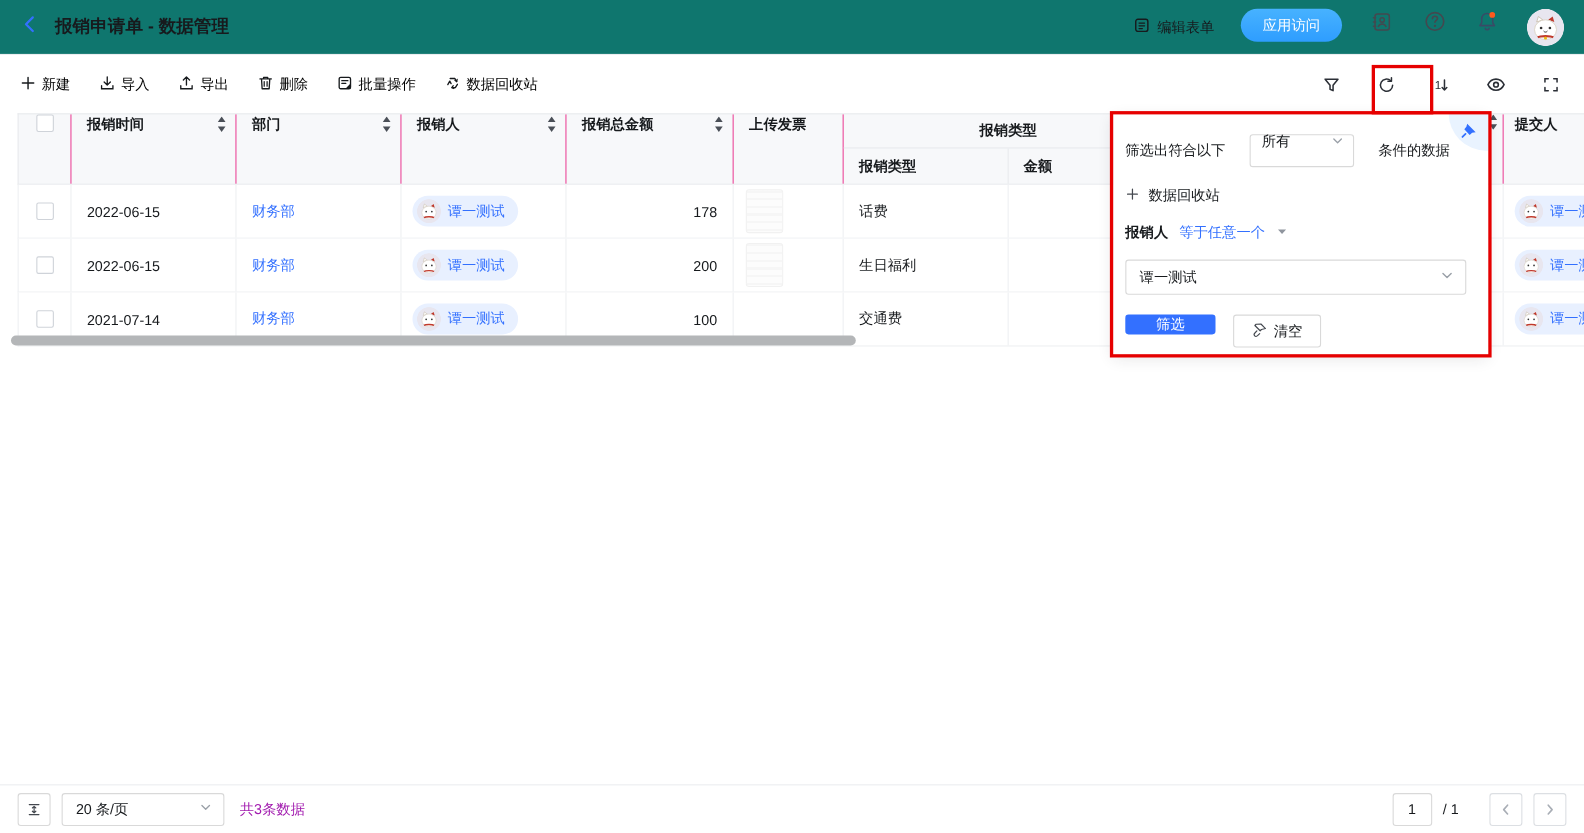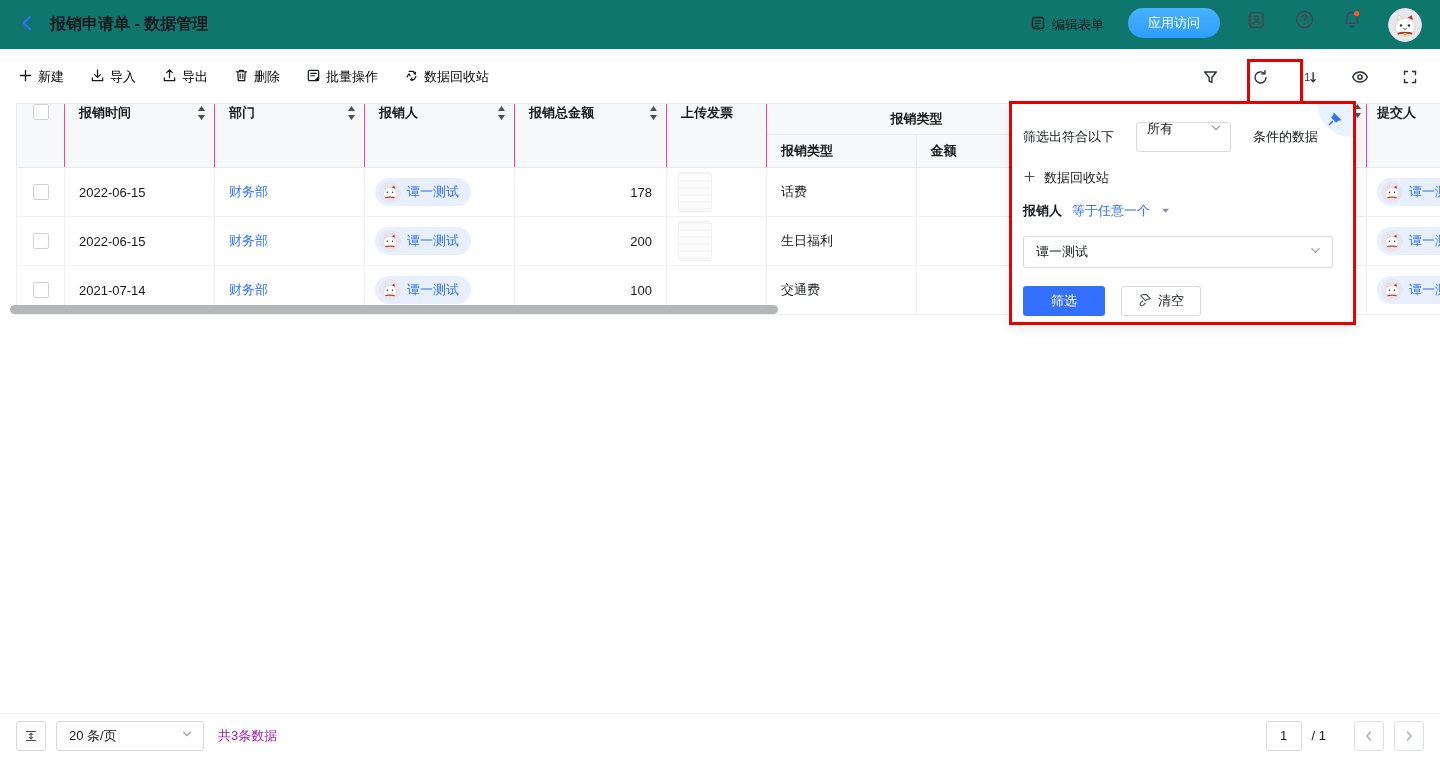--- a/index.html
+++ b/index.html
@@ -58,21 +58,21 @@
   .filter-popup { position:absolute; left:1012px; top:103px; width:341px; height:219px; background:#fff; box-shadow:0 4px 14px rgba(31,35,41,.12); z-index:20; font-size:13px; }
   .pin-corner { position:absolute; top:0px; right:0px; width:36px; height:34px; border-radius:0 0 0 36px; background:#e9f3ff; display:flex; align-items:center; justify-content:center; cursor:pointer; }
   .fp-line1 { position:absolute; left:11px; top:19px; display:flex; align-items:center; gap:22px; }
   .fp-select-sm { width:95px; height:30px; border:1px solid #d9d9d9; border-radius:3px; display:flex; align-items:center; justify-content:space-between; padding:0 8px 16px 10px; cursor:pointer; background:#fff; }
   .fp-addcond { position:absolute; left:11px; top:66px; display:flex; align-items:center; gap:8px; cursor:pointer; color:#171a1d; }
   .fp-cond { position:absolute; left:11px; top:99px; display:flex; align-items:center; gap:10px; }
   .fp-field { font-weight:700; }
   .fp-op { color:#3370ff; cursor:pointer; }
   .fp-select-lg { position:absolute; left:11px; top:133px; width:310px; height:32px; border:1px solid #d9d9d9; border-radius:3px; display:flex; align-items:center; justify-content:space-between; padding:0 10px 0 12px; cursor:pointer; background:#fff; }
   .fp-buttons { position:absolute; left:11px; top:183px; display:flex; gap:16px; }
-  .btn-primary { width:82px; height:30px; background:#3370ff; color:#fff; border:none; border-radius:3px; font-size:13px; cursor:pointer; }
+  .btn-primary { width:82px; height:18px; background:#3370ff; color:#fff; border:none; border-radius:3px; font-size:13px; cursor:pointer; }
   .btn-plain { height:30px; padding:0 16px; background:#fff; color:#171a1d; border:1px solid #d9d9d9; border-radius:3px; font-size:13px; cursor:pointer; display:flex; align-items:center; gap:6px; }
 
   
   .anno { position:absolute; border:3px solid #e60000; z-index:30; pointer-events:none; }
   .anno-filter-icon { left:1247px; top:59px; width:56px; height:45px; }
   .anno-popup { left:1009px; top:101px; width:347px; height:224px; }
 
   
   .footer-divider { position:absolute; left:0; top:713px; width:1440px; height:1px; background:#ebedf0; }
   .footer { position:absolute; left:0; top:714px; width:1440px; height:43px; display:flex; align-items:center; padding:0 16px; }

